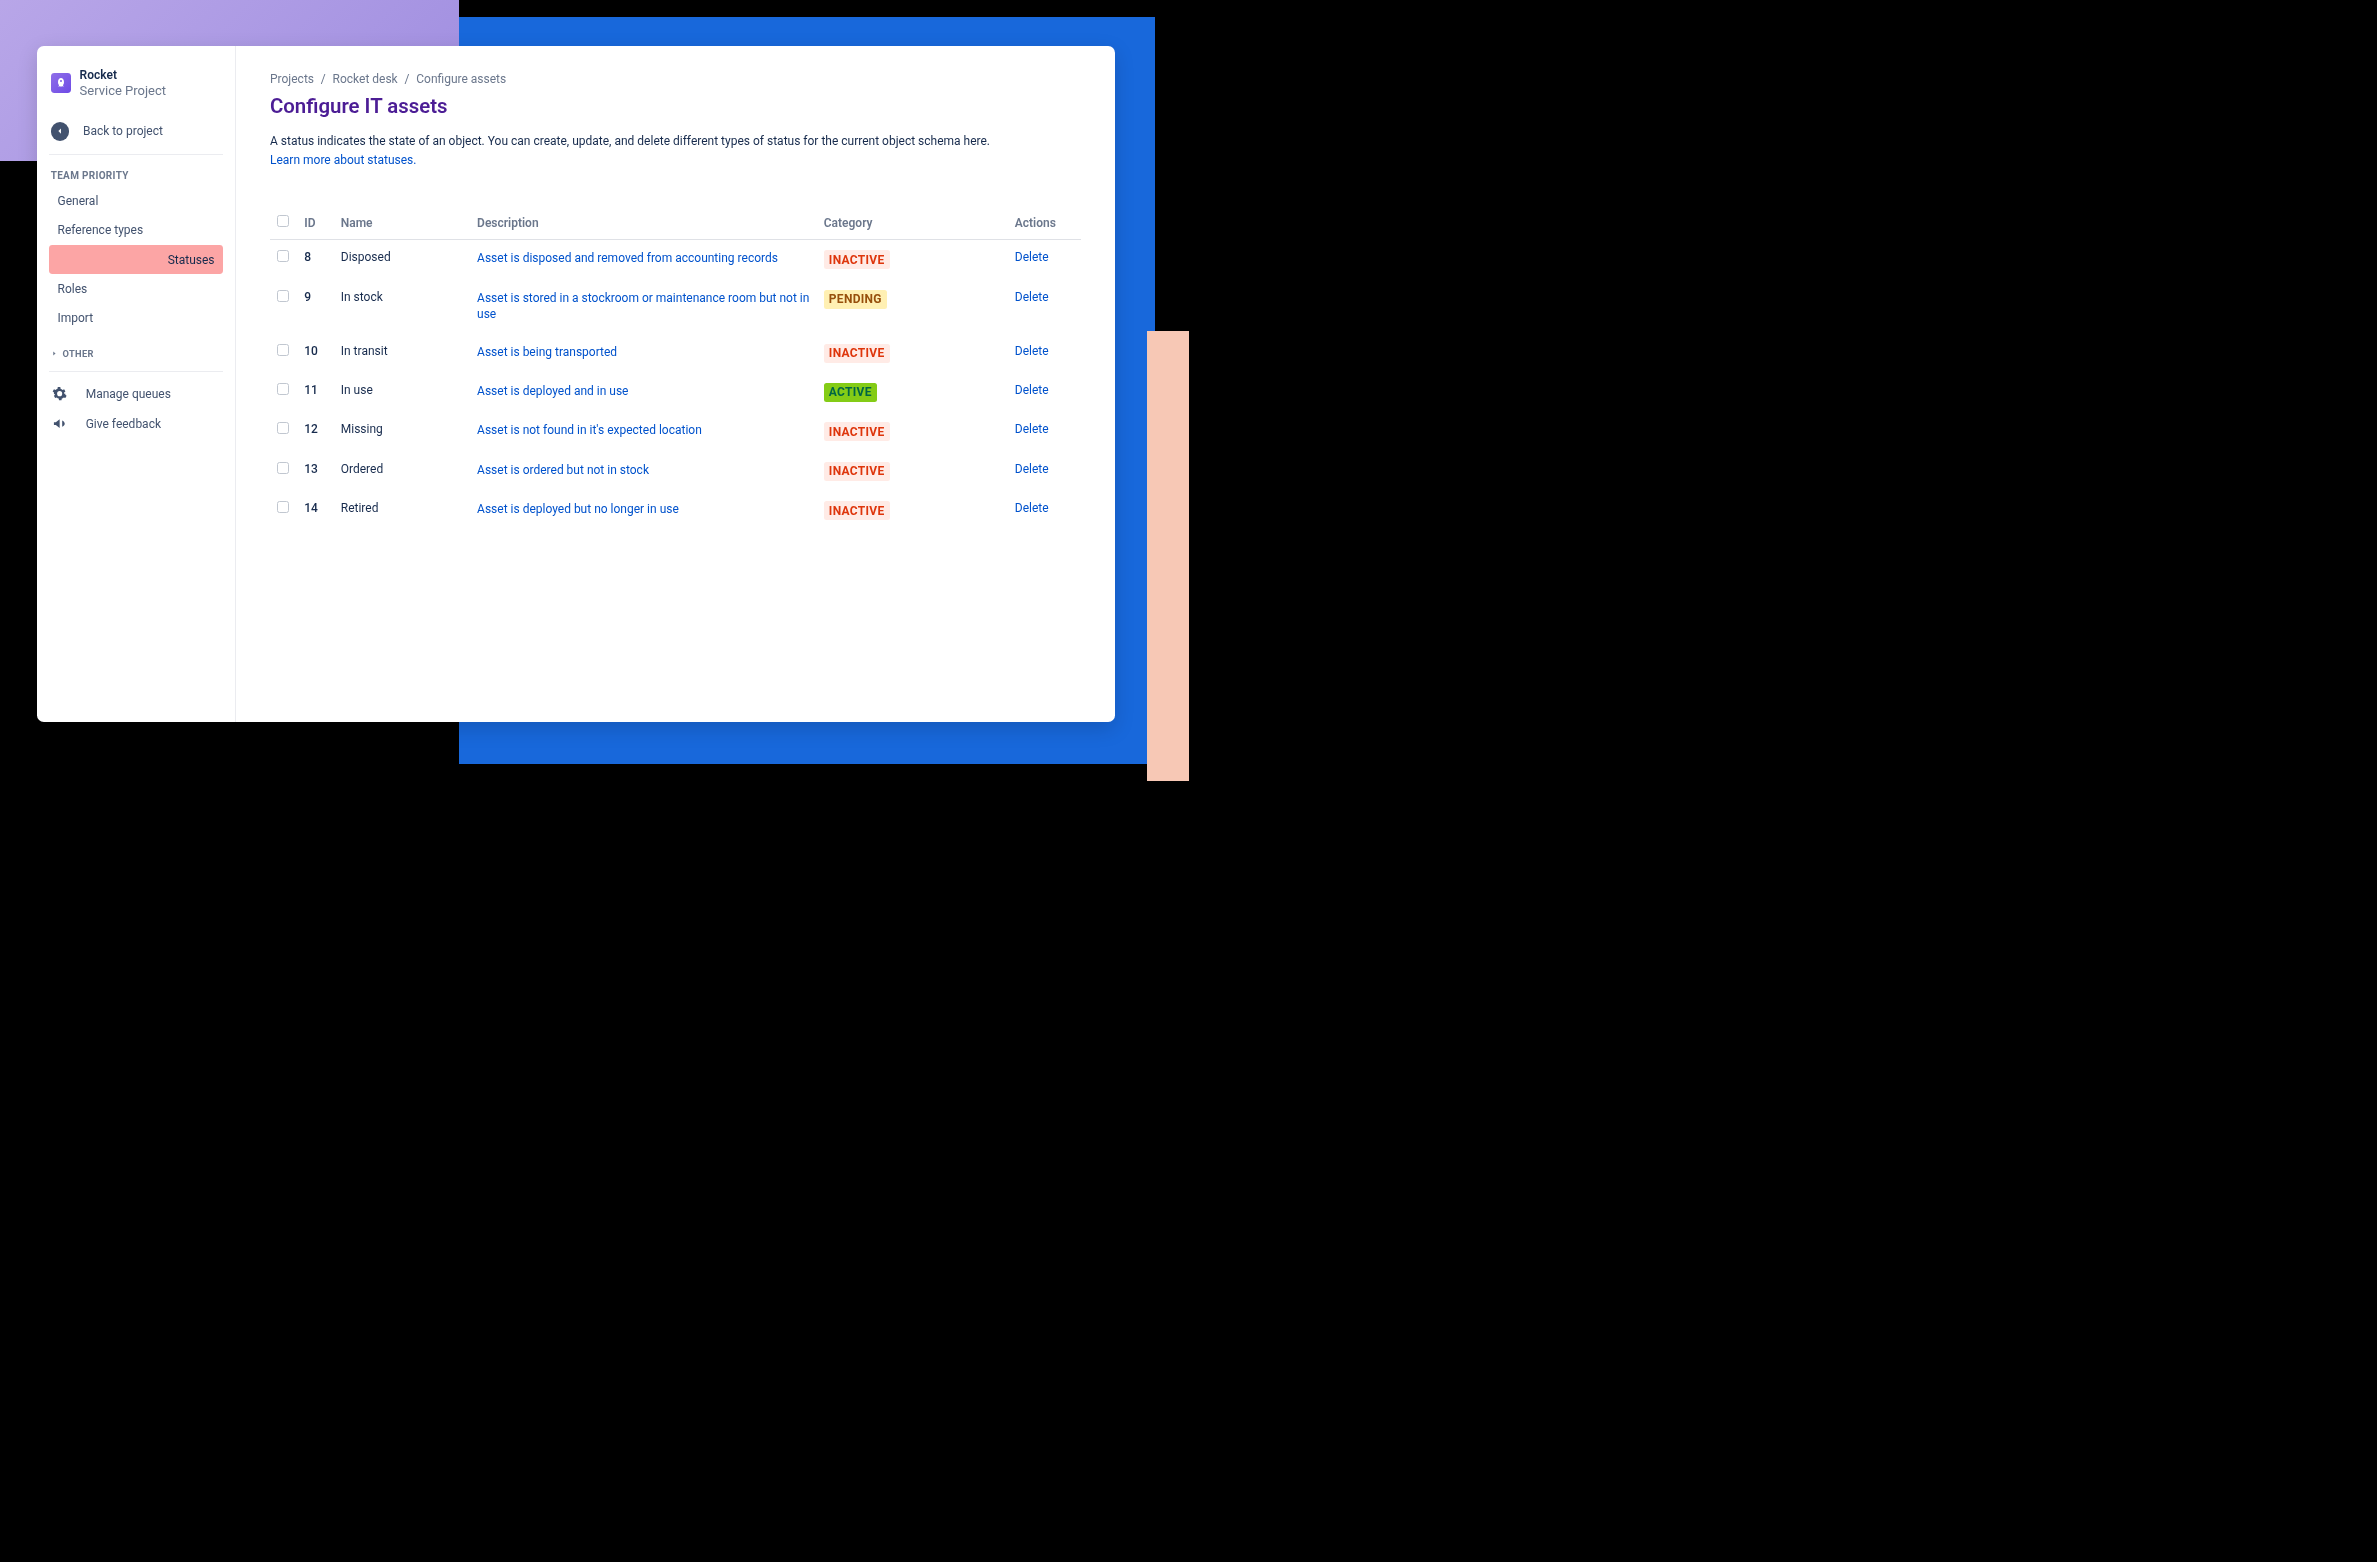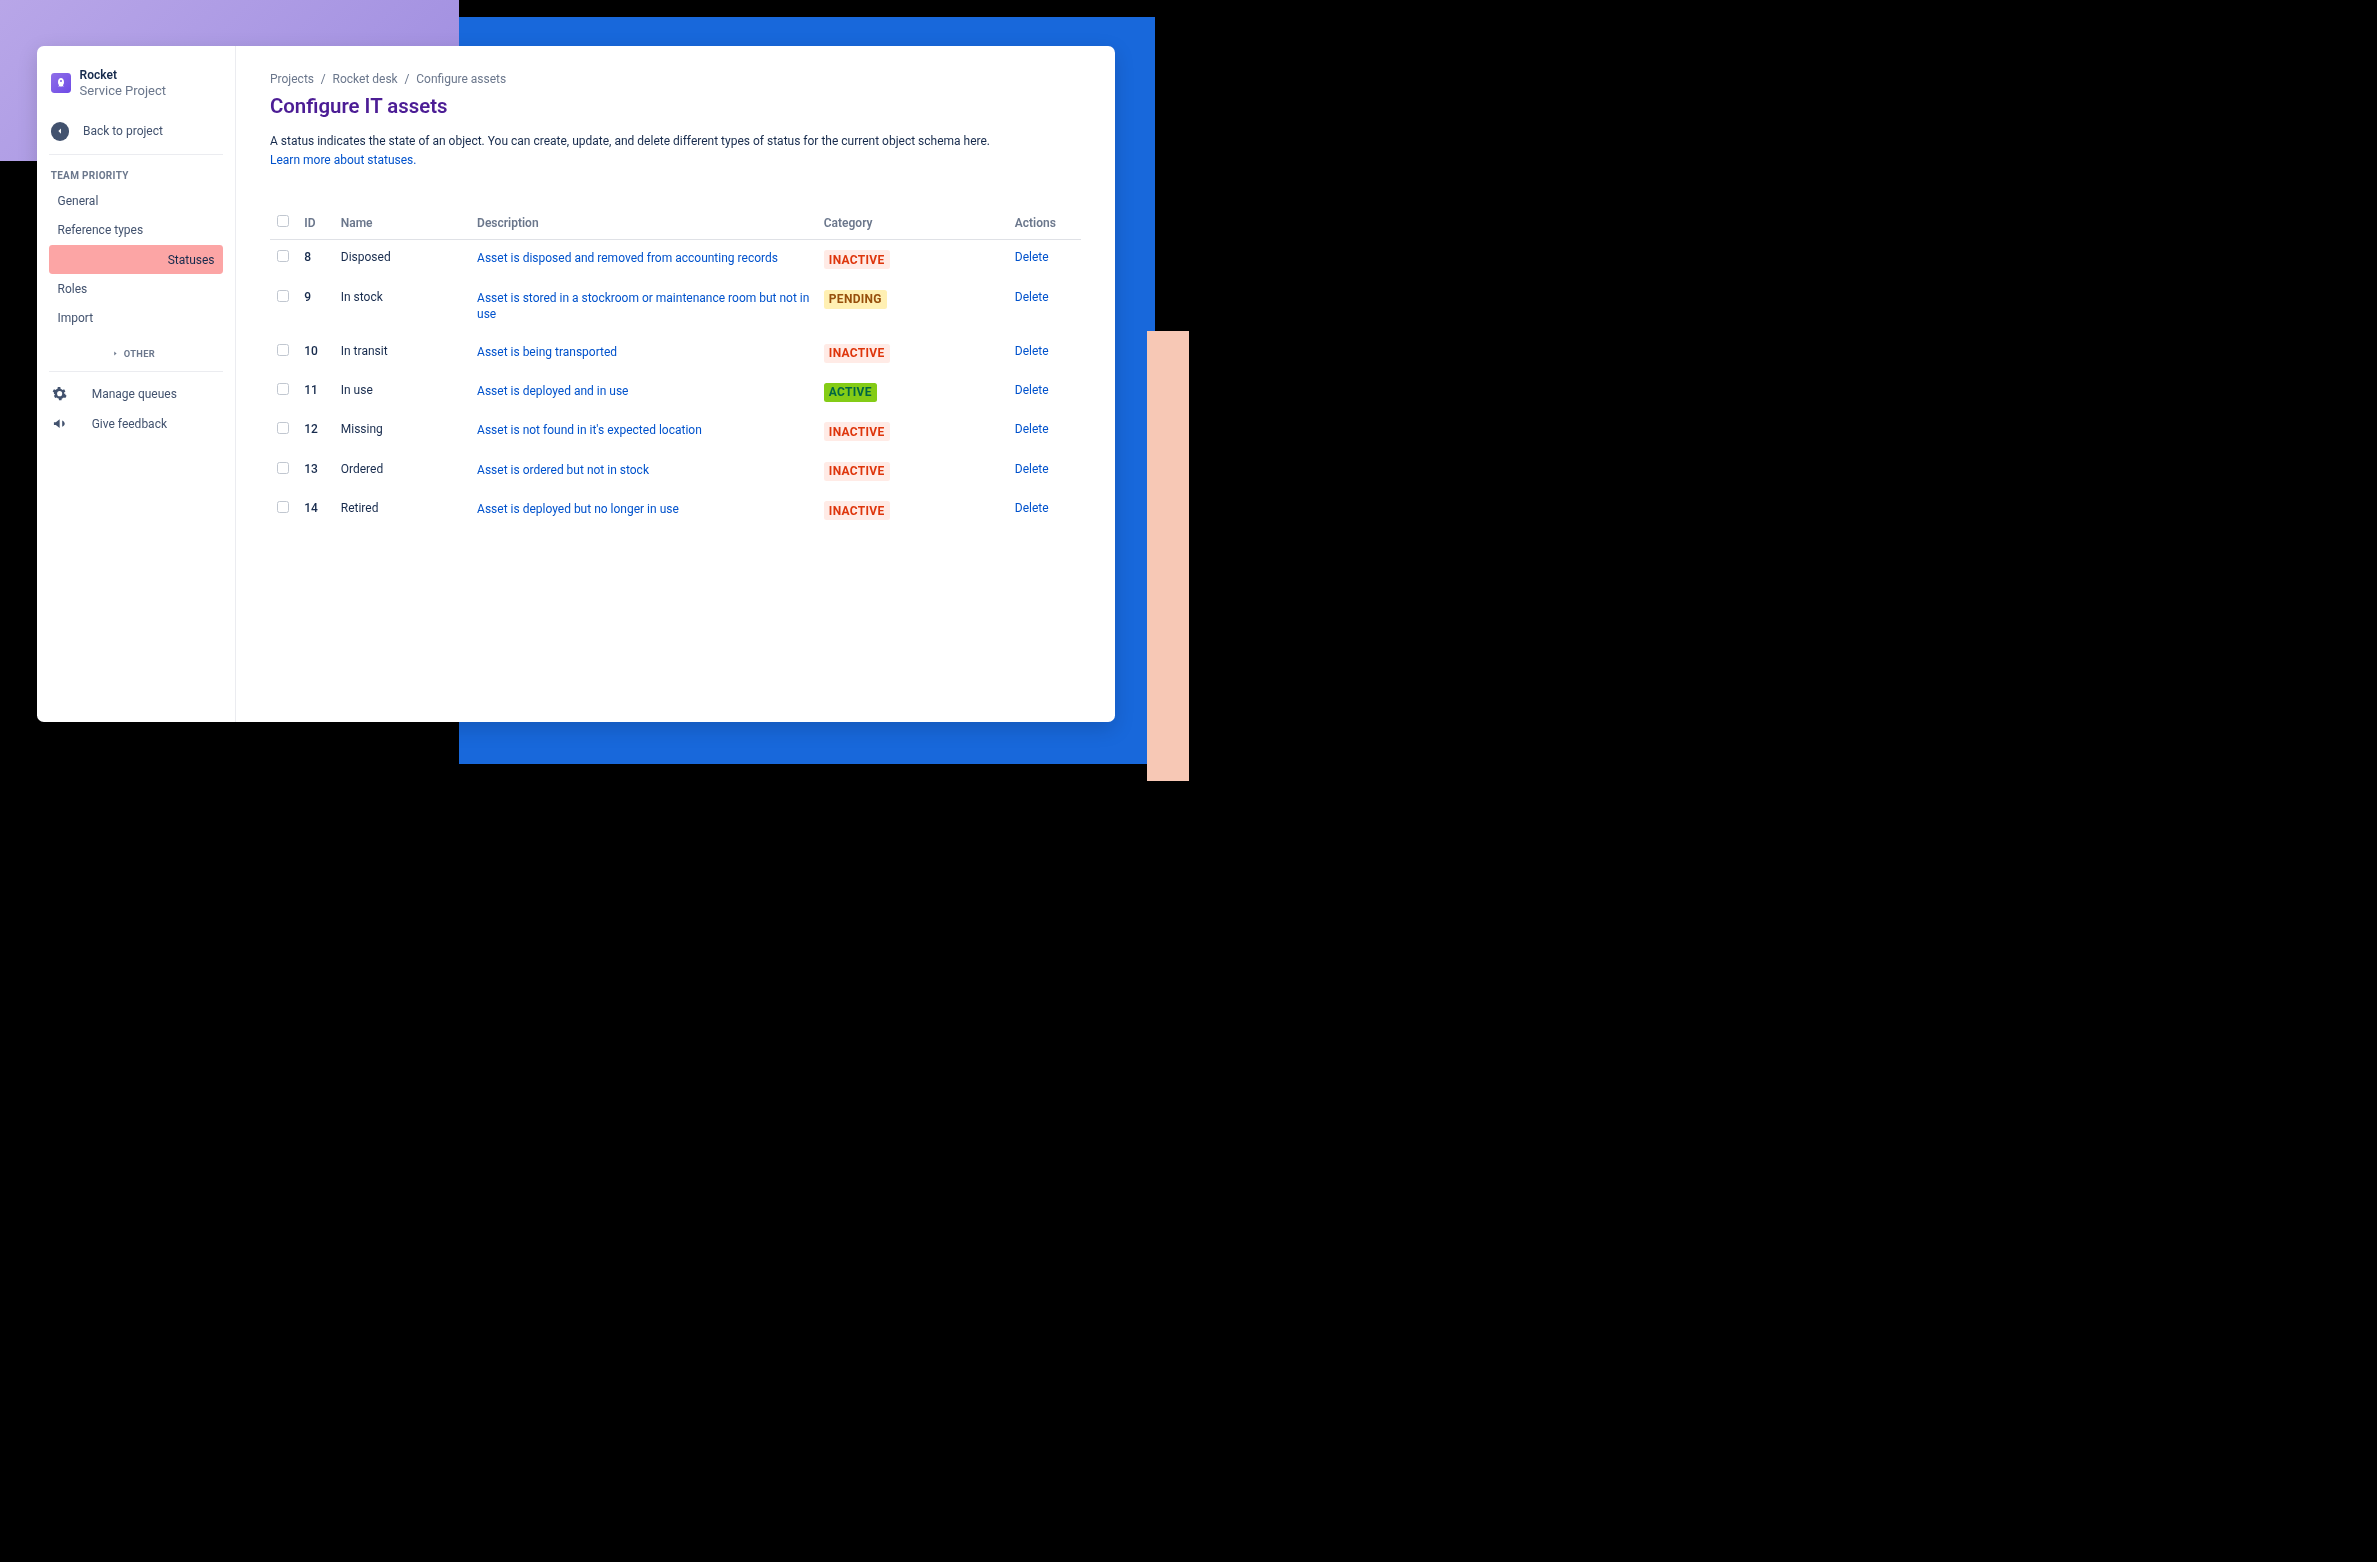--- a/index.html
+++ b/index.html
@@ -112,30 +112,29 @@
   .other-label {
     display: flex;
     align-items: center;
     gap: 5.1px;
     font-size: 9.3px;
     font-weight: 700;
     letter-spacing: 0.3px;
     color: #6b778c;
     padding: 15.3px 6.8px 5.1px 1.7px;
     cursor: pointer;
-    justify-content: center;
   }
   .other-label svg { width: 6.8px; height: 6.8px; fill: #6b778c; }
 
   .divider { height: 0.8px; background: #ebecf0; margin: 6.8px 0; }
 
   .utility-item {
     display: flex;
     align-items: center;
-    gap: 24px;
+    gap: 18px;
     font-size: 12px;
     color: #42526e;
     padding: 7.6px 3.4px;
     cursor: pointer;
   }
   .utility-item svg { width: 15.3px; height: 15.3px; fill: #42526e; }
 
   
   .main {
     flex: 1;

